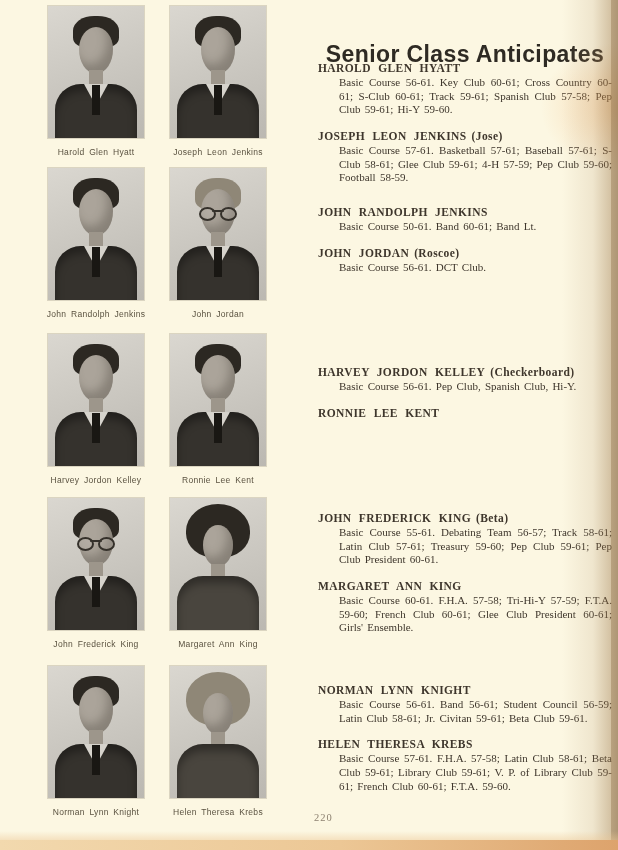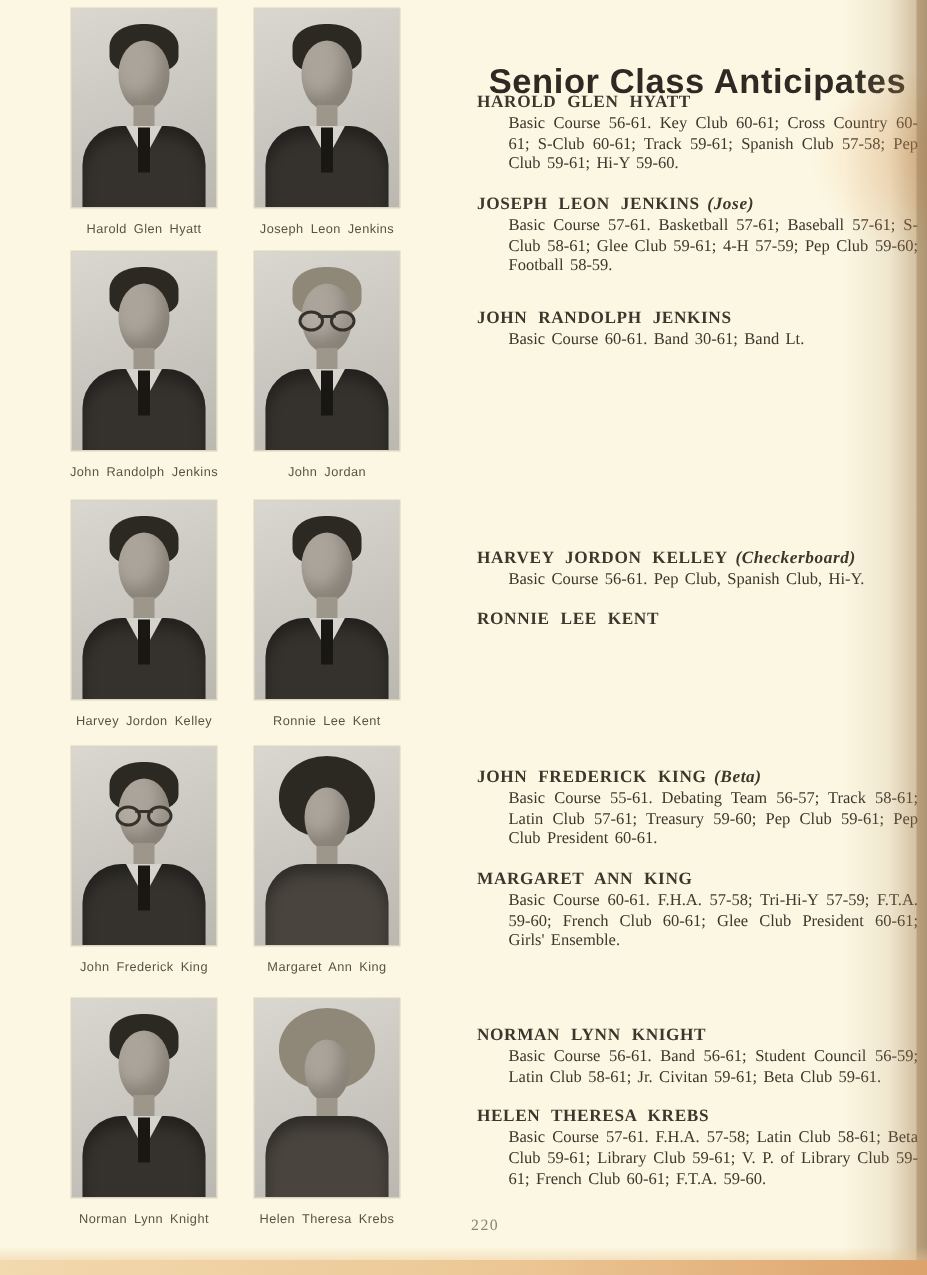--- a/index.html
+++ b/index.html
@@ -67,21 +67,21 @@
   .entry-block.b1{top:62px}
   .entry-block.b2{top:206px}
   .entry-block.b3{top:366px}
   .entry-block.b4{top:512px}
   .entry-block.b5{top:684px}
   .entry+.entry{margin-top:13px;}
   .entry-heading{
     font-size:11.5px;font-weight:bold;color:var(--ink,#3e362c);
     letter-spacing:0.4px;word-spacing:4px;
   }
-  .entry-nickname{font-style:italic;margin-left:5px;}
+  .entry-nickname{margin-left:5px;}
   .entry-desc{
     margin-top:2px;padding-left:21px;
     font-size:11px;line-height:1.24;text-align:justify;
     color:var(--ink,#3e362c);word-spacing:1.5px;
   }
 
   .page-number{
     position:absolute;left:314px;top:812px;
     font-size:10.5px;color:var(--pagenum-ink,#8d8271);letter-spacing:1px;
   }
@@ -243,21 +243,25 @@
     </div>
     <div class="entry">
       <div class="entry-heading"><span>JOSEPH LEON JENKINS</span><span class="entry-nickname">(Jose)</span></div>
       <div class="entry-desc">Basic Course 57-61. Basketball 57-61; Baseball 57-61; S-Club 58-61; Glee Club 59-61; 4-H 57-59; Pep Club 59-60; Football 58-59.</div>
     </div>
   </div>
 
   <div class="entry-block b2">
     <div class="entry">
       <div class="entry-heading"><span>JOHN RANDOLPH JENKINS</span><span class="entry-nickname"></span></div>
-      <div class="entry-desc">Basic Course 60-61. Band 30-61; Band Lt.</div>
+      <div class="entry-desc">Basic Course 50-61. Band 60-61; Band Lt.</div>
+    </div>
+    <div class="entry">
+      <div class="entry-heading"><span>JOHN JORDAN</span><span class="entry-nickname">(Roscoe)</span></div>
+      <div class="entry-desc">Basic Course 56-61. DCT Club.</div>
     </div>
   </div>
 
   <div class="entry-block b3">
     <div class="entry">
       <div class="entry-heading"><span>HARVEY JORDON KELLEY</span><span class="entry-nickname">(Checkerboard)</span></div>
       <div class="entry-desc">Basic Course 56-61. Pep Club, Spanish Club, Hi-Y.</div>
     </div>
     <div class="entry">
       <div class="entry-heading"><span>RONNIE LEE KENT</span><span class="entry-nickname"></span></div>

